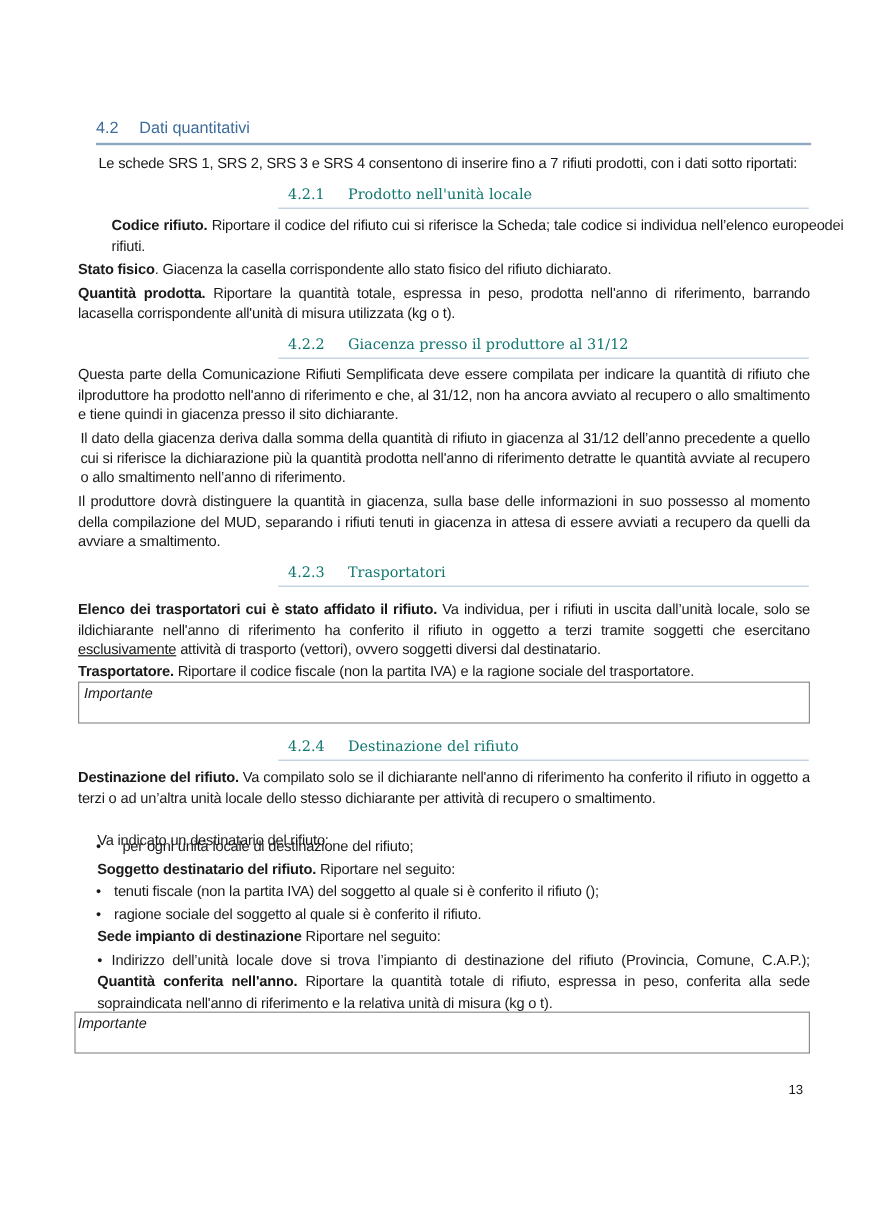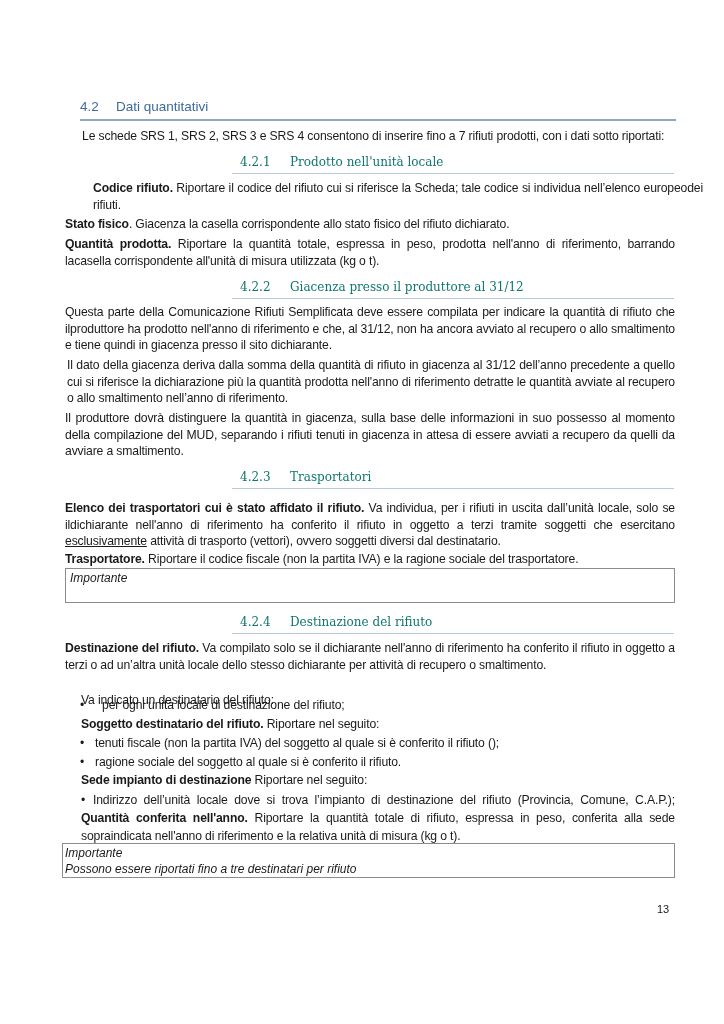--- a/index.html
+++ b/index.html
@@ -96,16 +96,15 @@
 <div class="p" style="top:772px; left:81px;">
   <b>Sede impianto di destinazione</b><span> Riportare nel seguito:</span>
 </div>
 
 <div class="p" style="top:791px; left:81px; width:594px; line-height:18px;">
   <span style="display:inline-block; width:12px;">•</span><span>Indirizzo dell’unità locale dove si trova l’impianto di destinazione del rifiuto (Provincia, Comune, C.A.P.); </span><b>Quantità conferita nell'anno.</b><span> Riportare la quantità totale di rifiuto, espressa in peso, conferita alla sede sopraindicata nell'anno di riferimento e la relativa unità di misura (kg o t).</span>
 </div>
 
 <div class="box" style="left:62px; top:843px; width:613px; height:35px; padding-left:2px;">
   <div>Importante</div>
-  <div>Possono essere riportati fino a tre destinatari per rifiuto</div>
 </div>
 
 <div class="pagenum">13</div>
 
 </body></html>

